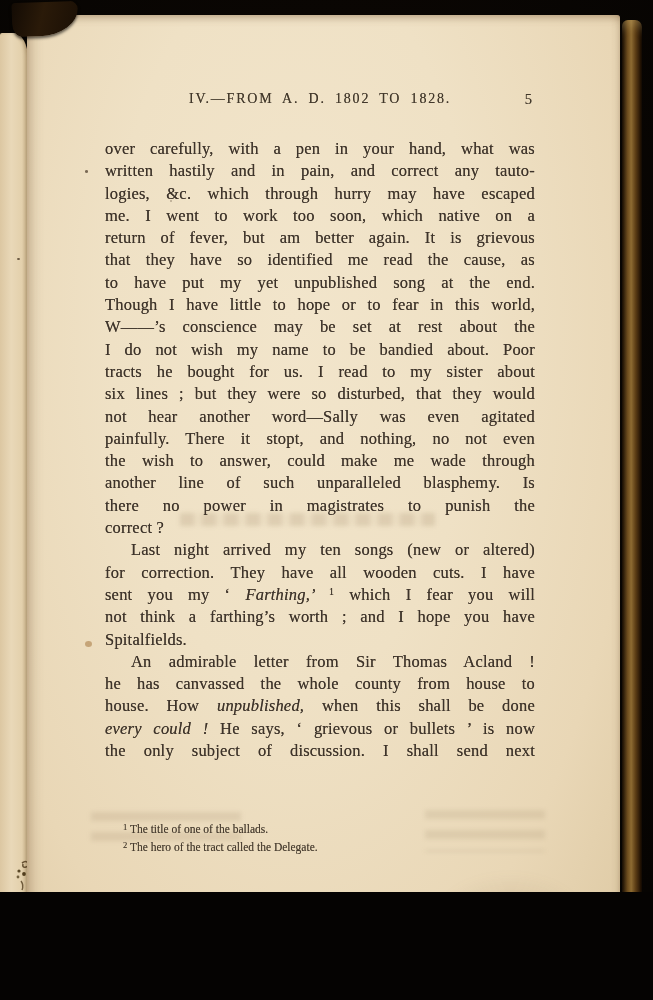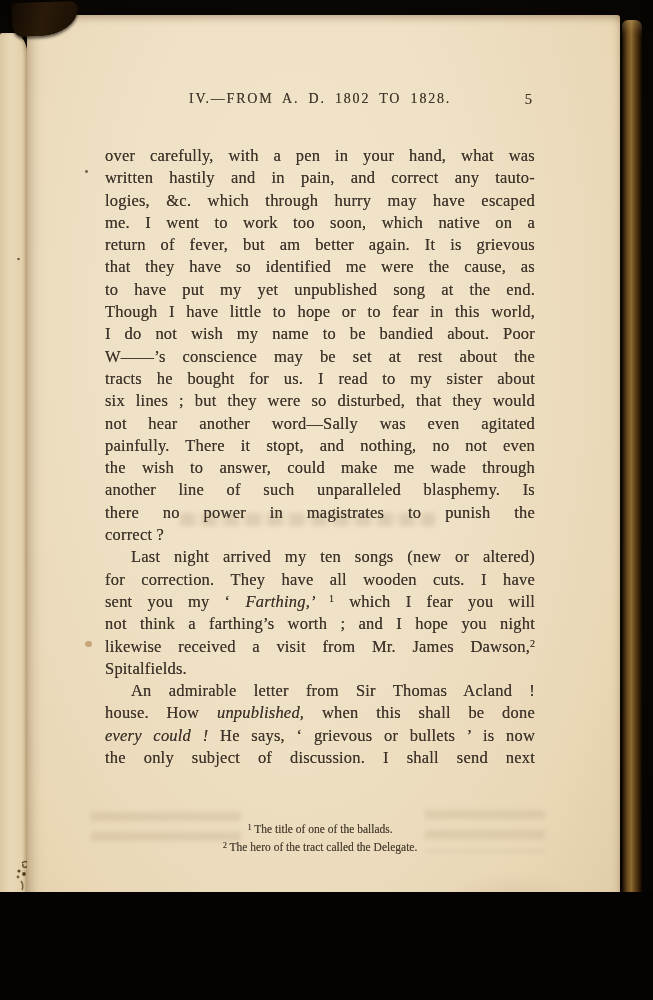--- a/index.html
+++ b/index.html
@@ -52,32 +52,32 @@
   .chapter {
     text-align:center; font-size:14px; letter-spacing:1.8px; word-spacing:4px;
     color:#42382b; text-shadow:0 0 .5px rgba(66,56,43,.7);
   }
   .pagenum {
     position:absolute; right:3px; top:0; font-size:14.5px; color:#42382b;
     text-shadow:0 0 .5px rgba(66,56,43,.7);
   }
   
   .bodytext {
-    position:absolute; left:78px; top:130px; width:430px;
+    position:absolute; left:78px; top:123px; width:430px;
     font-size:16.5px; letter-spacing:.2px; color:#3d332a;
     text-shadow:0 0 .6px rgba(58,47,36,.72);
   }
   .line { line-height:22.3px; text-align:justify; text-align-last:justify; }
   .line.no-fill { text-align-last:left; }
   .line.indent { text-indent:26px; }
   .it { font-style:italic; }
   sup { font-size:10px; line-height:0; vertical-align:5px; letter-spacing:0; }
   
   .footnotes {
-    position:absolute; left:78px; top:805px; width:430px; text-align:center;
+    position:absolute; left:96px; top:805px; width:430px; text-align:left;
     font-size:11.5px; color:#473c2f; text-shadow:0 0 .4px rgba(70,60,47,.6);
   }
   .fnote { line-height:18px; }
   .fnote sup { font-size:8.5px; vertical-align:3px; }
   
   .ghost { position:absolute; filter:blur(2px); pointer-events:none; }
   .g1 { left:153px; top:498px; width:255px; height:13px;
         background:repeating-linear-gradient(90deg, rgba(150,124,92,.20) 0 14px, rgba(150,124,92,.05) 14px 22px); }
   .g2 { left:64px; top:797px; width:150px; height:40px;
         background:repeating-linear-gradient(180deg, rgba(148,126,96,.16) 0 9px, rgba(148,126,96,0) 9px 20px); }
@@ -123,40 +123,40 @@
       <div class="chapter">IV.—FROM A. D. 1802 TO 1828.</div>
       <div class="pagenum">5</div>
     </div>
 
     <div class="bodytext">
         <div class="line"><span>over carefully, with a pen in your hand, what was</span></div>
         <div class="line"><span>written hastily and in pain, and correct any tauto-</span></div>
         <div class="line"><span>logies, &amp;c. which through hurry may have escaped</span></div>
         <div class="line"><span>me. I went to work too soon, which native on a</span></div>
         <div class="line"><span>return of fever, but am better again. It is grievous</span></div>
-        <div class="line"><span>that they have so identified me were the cause, as</span></div>
+        <div class="line"><span>that they have so identified me read the cause, as</span></div>
         <div class="line"><span>to have put my yet unpublished song at the end.</span></div>
         <div class="line"><span>Though I have little to hope or to fear in this world,</span></div>
+        <div class="line"><span>W——’s conscience may be set at rest about the</span></div>
         <div class="line"><span>I do not wish my name to be bandied about. Poor</span></div>
-        <div class="line"><span>W——’s conscience may be set at rest about the</span></div>
         <div class="line"><span>tracts he bought for us. I read to my sister about</span></div>
         <div class="line"><span>six lines ; but they were so disturbed, that they would</span></div>
         <div class="line"><span>not hear another word—Sally was even agitated</span></div>
         <div class="line"><span>painfully. There it stopt, and nothing, no not even</span></div>
         <div class="line"><span>the wish to answer, could make me wade through</span></div>
         <div class="line"><span>another line of such unparalleled blasphemy. Is</span></div>
         <div class="line"><span>there no power in magistrates to punish the</span></div>
         <div class="line no-fill"><span>correct ?</span></div>
         <div class="line indent"><span>Last night arrived my ten songs (new or altered)</span></div>
         <div class="line"><span>for correction. They have all wooden cuts. I have</span></div>
         <div class="line"><span>sent you my ‘ </span><span class="it">Farthing,’ </span><sup>1</sup><span> which I fear you will</span></div>
-        <div class="line"><span>not think a farthing’s worth ; and I hope you night</span></div>
-        <div class="line"><span>likewise received a visit from Mr. James Dawson,</span><sup>2</sup></div>
+        <div class="line"><span>not think a farthing’s worth ; and I hope you have</span></div>
         <div class="line no-fill"><span>Spitalfields.</span></div>
         <div class="line indent"><span>An admirable letter from Sir Thomas Acland !</span></div>
+        <div class="line"><span>he has canvassed the whole county from house to</span></div>
         <div class="line"><span>house. How </span><span class="it">unpublished,</span><span> when this shall be done</span></div>
         <div class="line"><span class="it">every could !</span><span> He says, ‘ grievous or bullets ’ is now</span></div>
         <div class="line"><span>the only subject of discussion. I shall send next</span></div>
       </div>
 
     <div class="footnotes">
         <div class="fnote"><sup>1</sup><span> The title of one of the ballads.</span></div>
         <div class="fnote"><sup>2</sup><span> The hero of the tract called the Delegate.</span></div>
       </div>
   </div>

